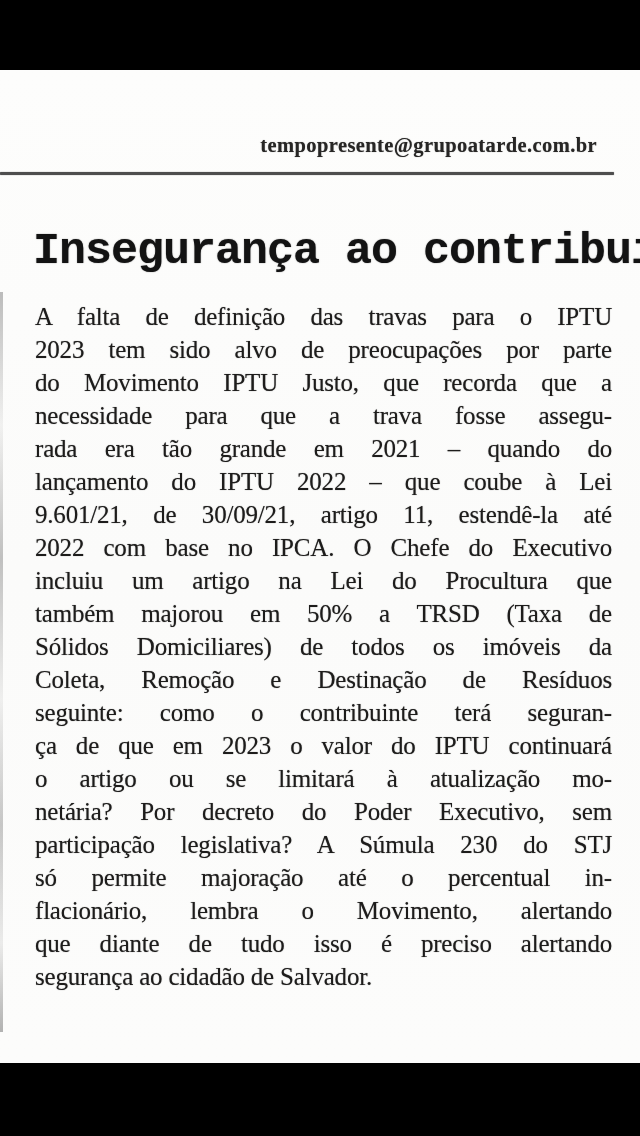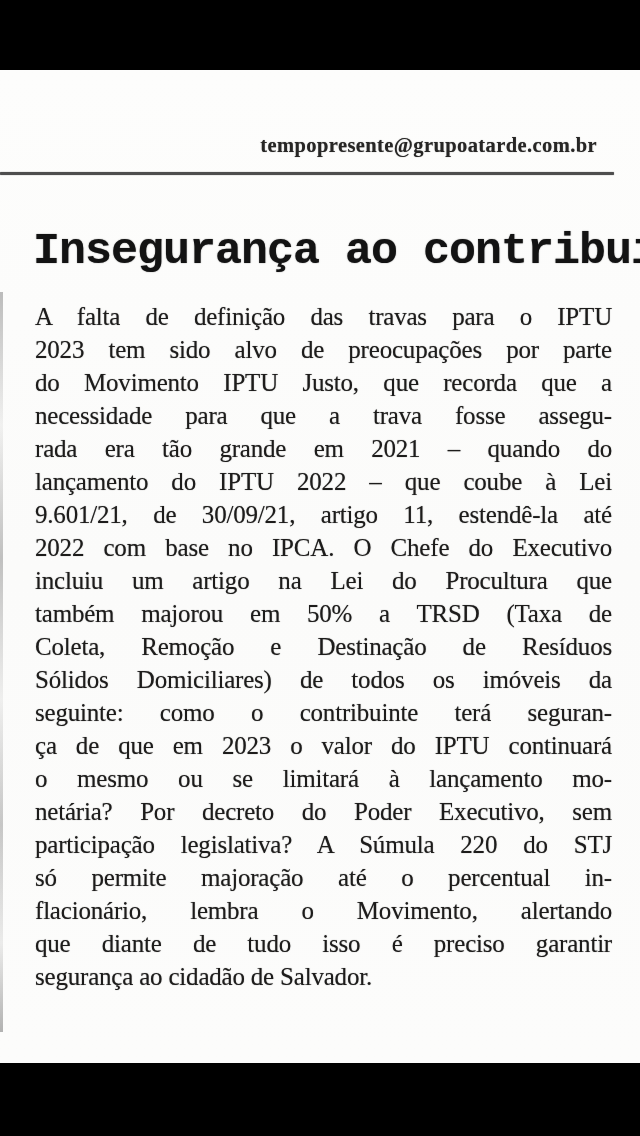--- a/index.html
+++ b/index.html
@@ -128,30 +128,30 @@
     <div class="line">A falta de definição das travas para o IPTU</div>
     <div class="line">2023 tem sido alvo de preocupações por parte</div>
     <div class="line">do Movimento IPTU Justo, que recorda que a</div>
     <div class="line">necessidade para que a trava fosse assegu-</div>
     <div class="line">rada era tão grande em 2021 – quando do</div>
     <div class="line">lançamento do IPTU 2022 – que coube à Lei</div>
     <div class="line">9.601/21, de 30/09/21, artigo 11, estendê-la até</div>
     <div class="line">2022 com base no IPCA. O Chefe do Executivo</div>
     <div class="line">incluiu um artigo na Lei do Procultura que</div>
     <div class="line">também majorou em 50% a TRSD (Taxa de</div>
+    <div class="line">Sólidos Domiciliares) de todos os imóveis da</div>
     <div class="line">Coleta, Remoção e Destinação de Resíduos</div>
-    <div class="line">Sólidos Domiciliares) de todos os imóveis da</div>
     <div class="line">seguinte: como o contribuinte terá seguran-</div>
     <div class="line">ça de que em 2023 o valor do IPTU continuará</div>
-    <div class="line">o mesmo ou se limitará à lançamento mo-</div>
+    <div class="line">o artigo ou se limitará à atualização mo-</div>
     <div class="line">netária? Por decreto do Poder Executivo, sem</div>
-    <div class="line">participação legislativa? A Súmula 220 do STJ</div>
+    <div class="line">participação legislativa? A Súmula 230 do STJ</div>
     <div class="line">só permite majoração até o percentual in-</div>
     <div class="line">flacionário, lembra o Movimento, alertando</div>
-    <div class="line">que diante de tudo isso é preciso garantir</div>
+    <div class="line">que diante de tudo isso é preciso alertando</div>
     <div class="line last">segurança ao cidadão de Salvador.</div>
   </div>
 
   <div class="scan-edge"></div>
 
   <div class="letterbox bottom"></div>
 
 </div>
 
 </body></html>

